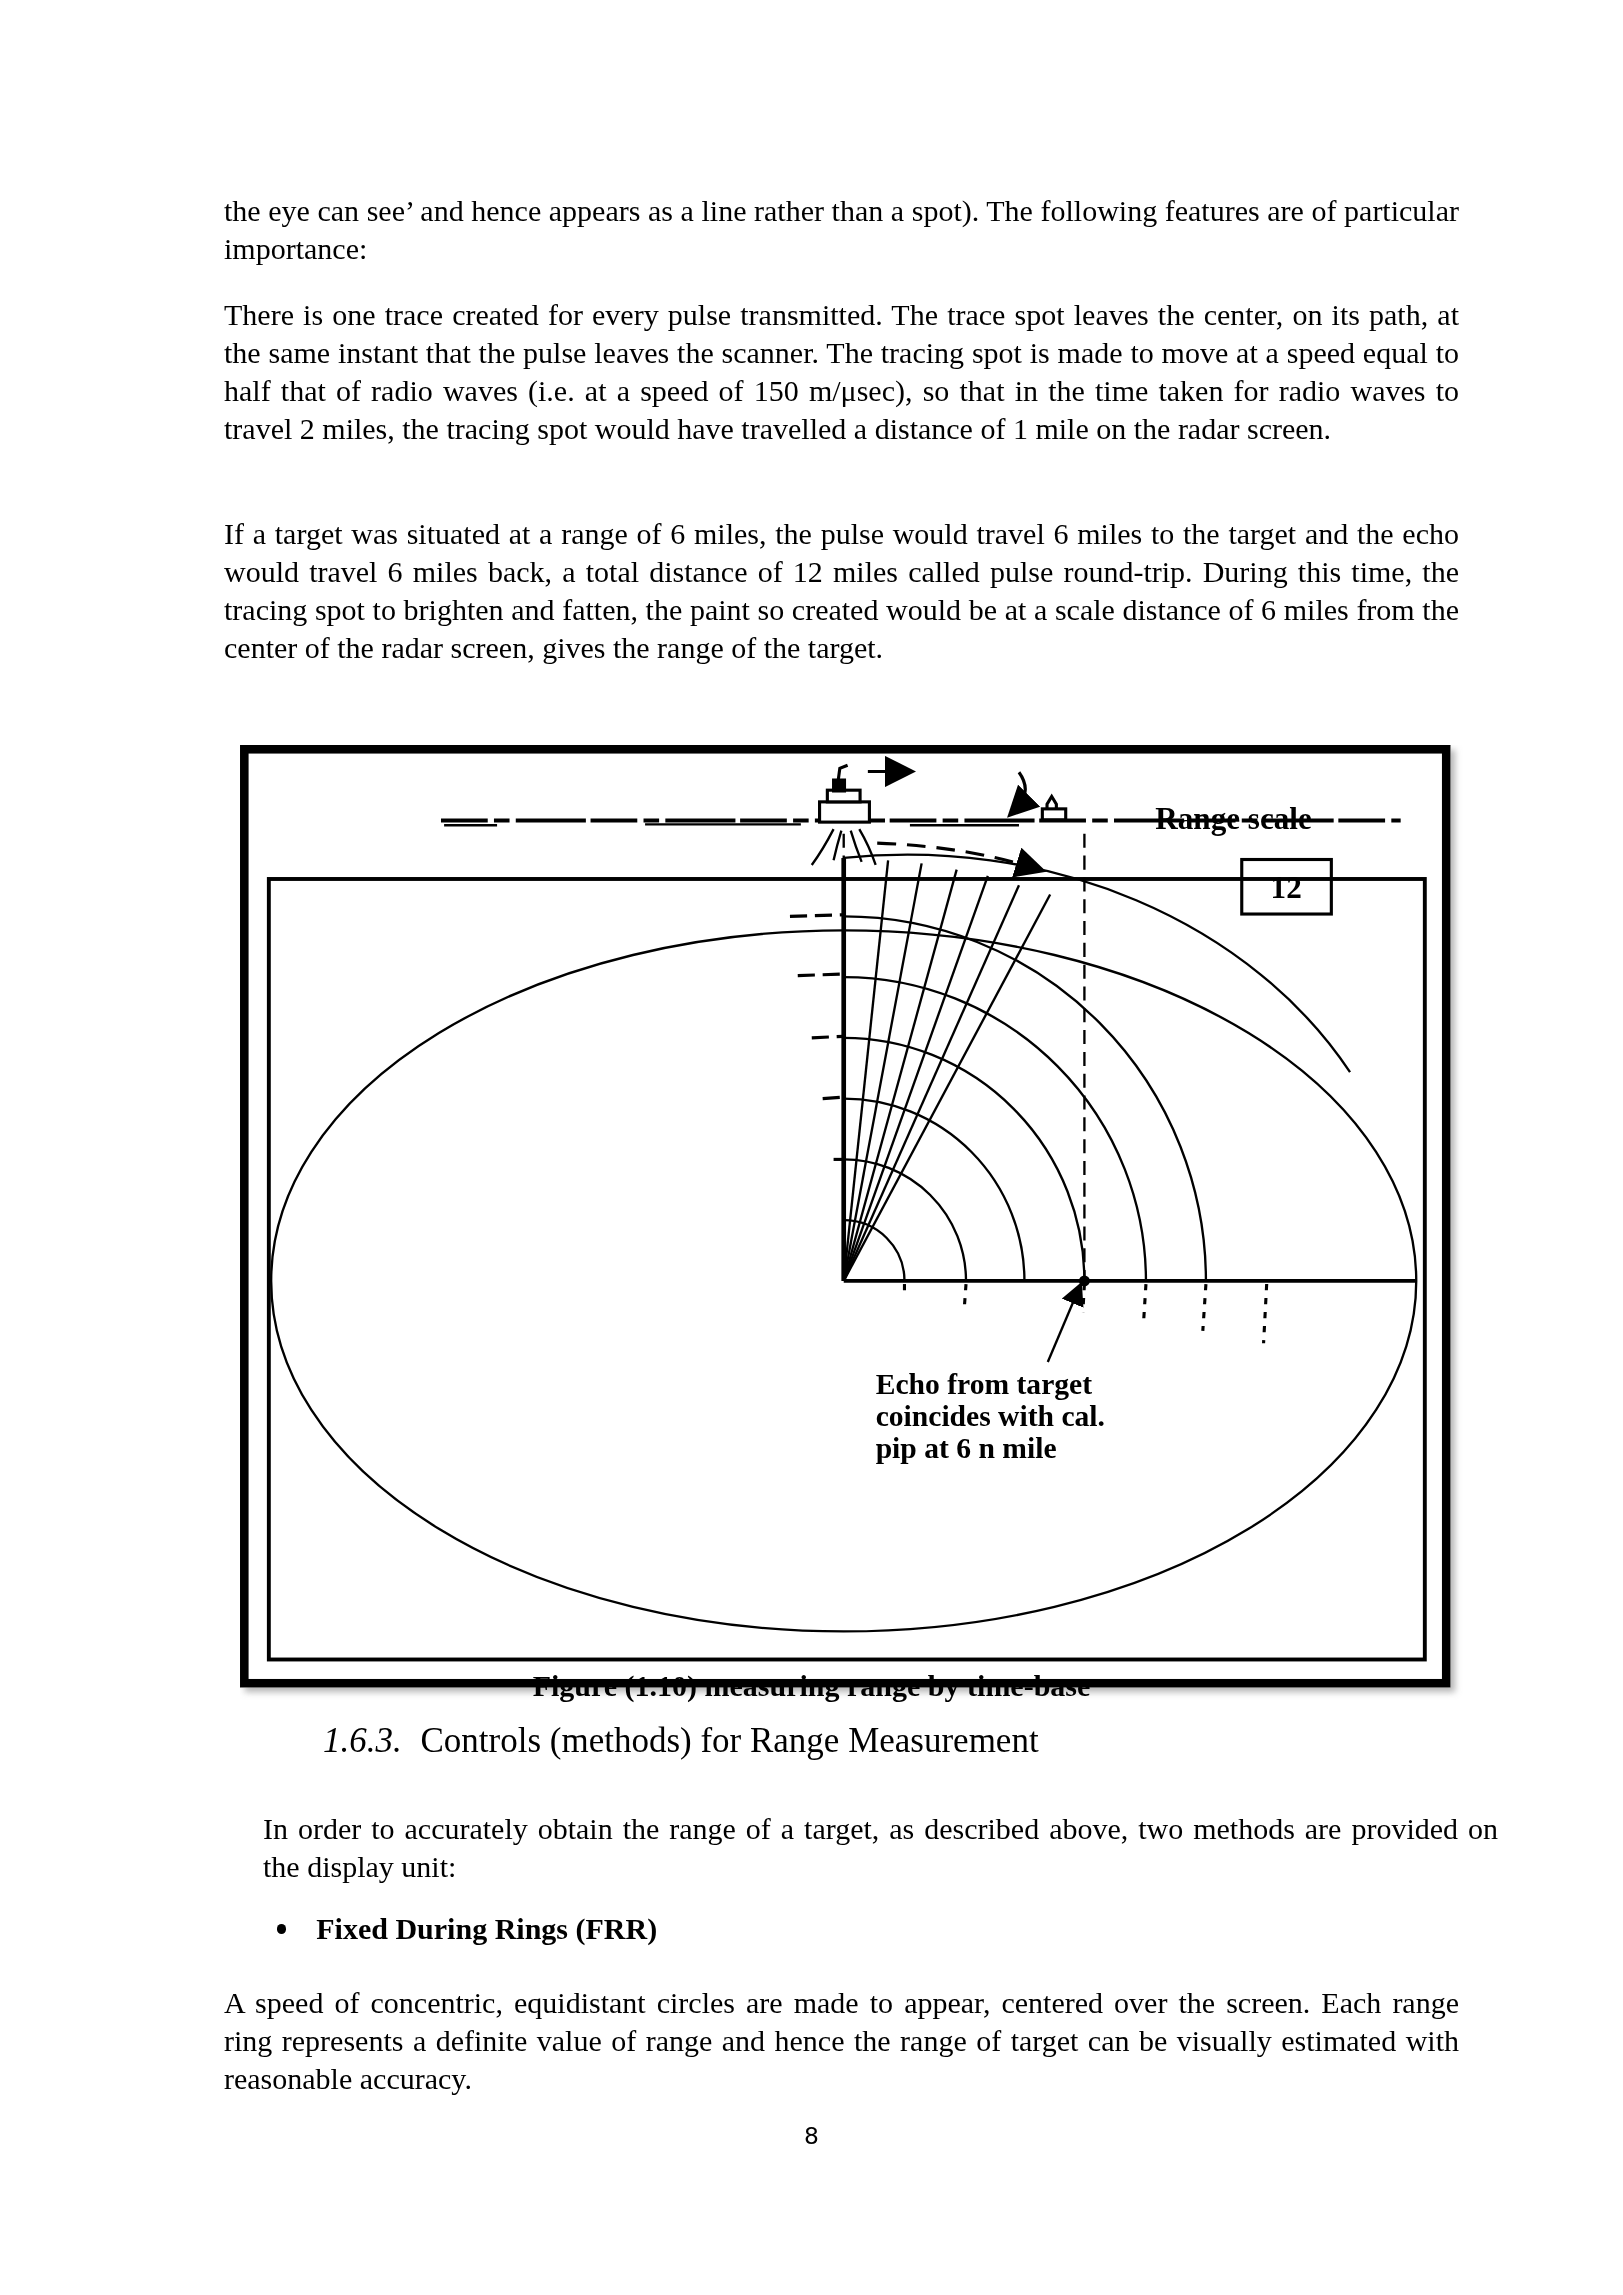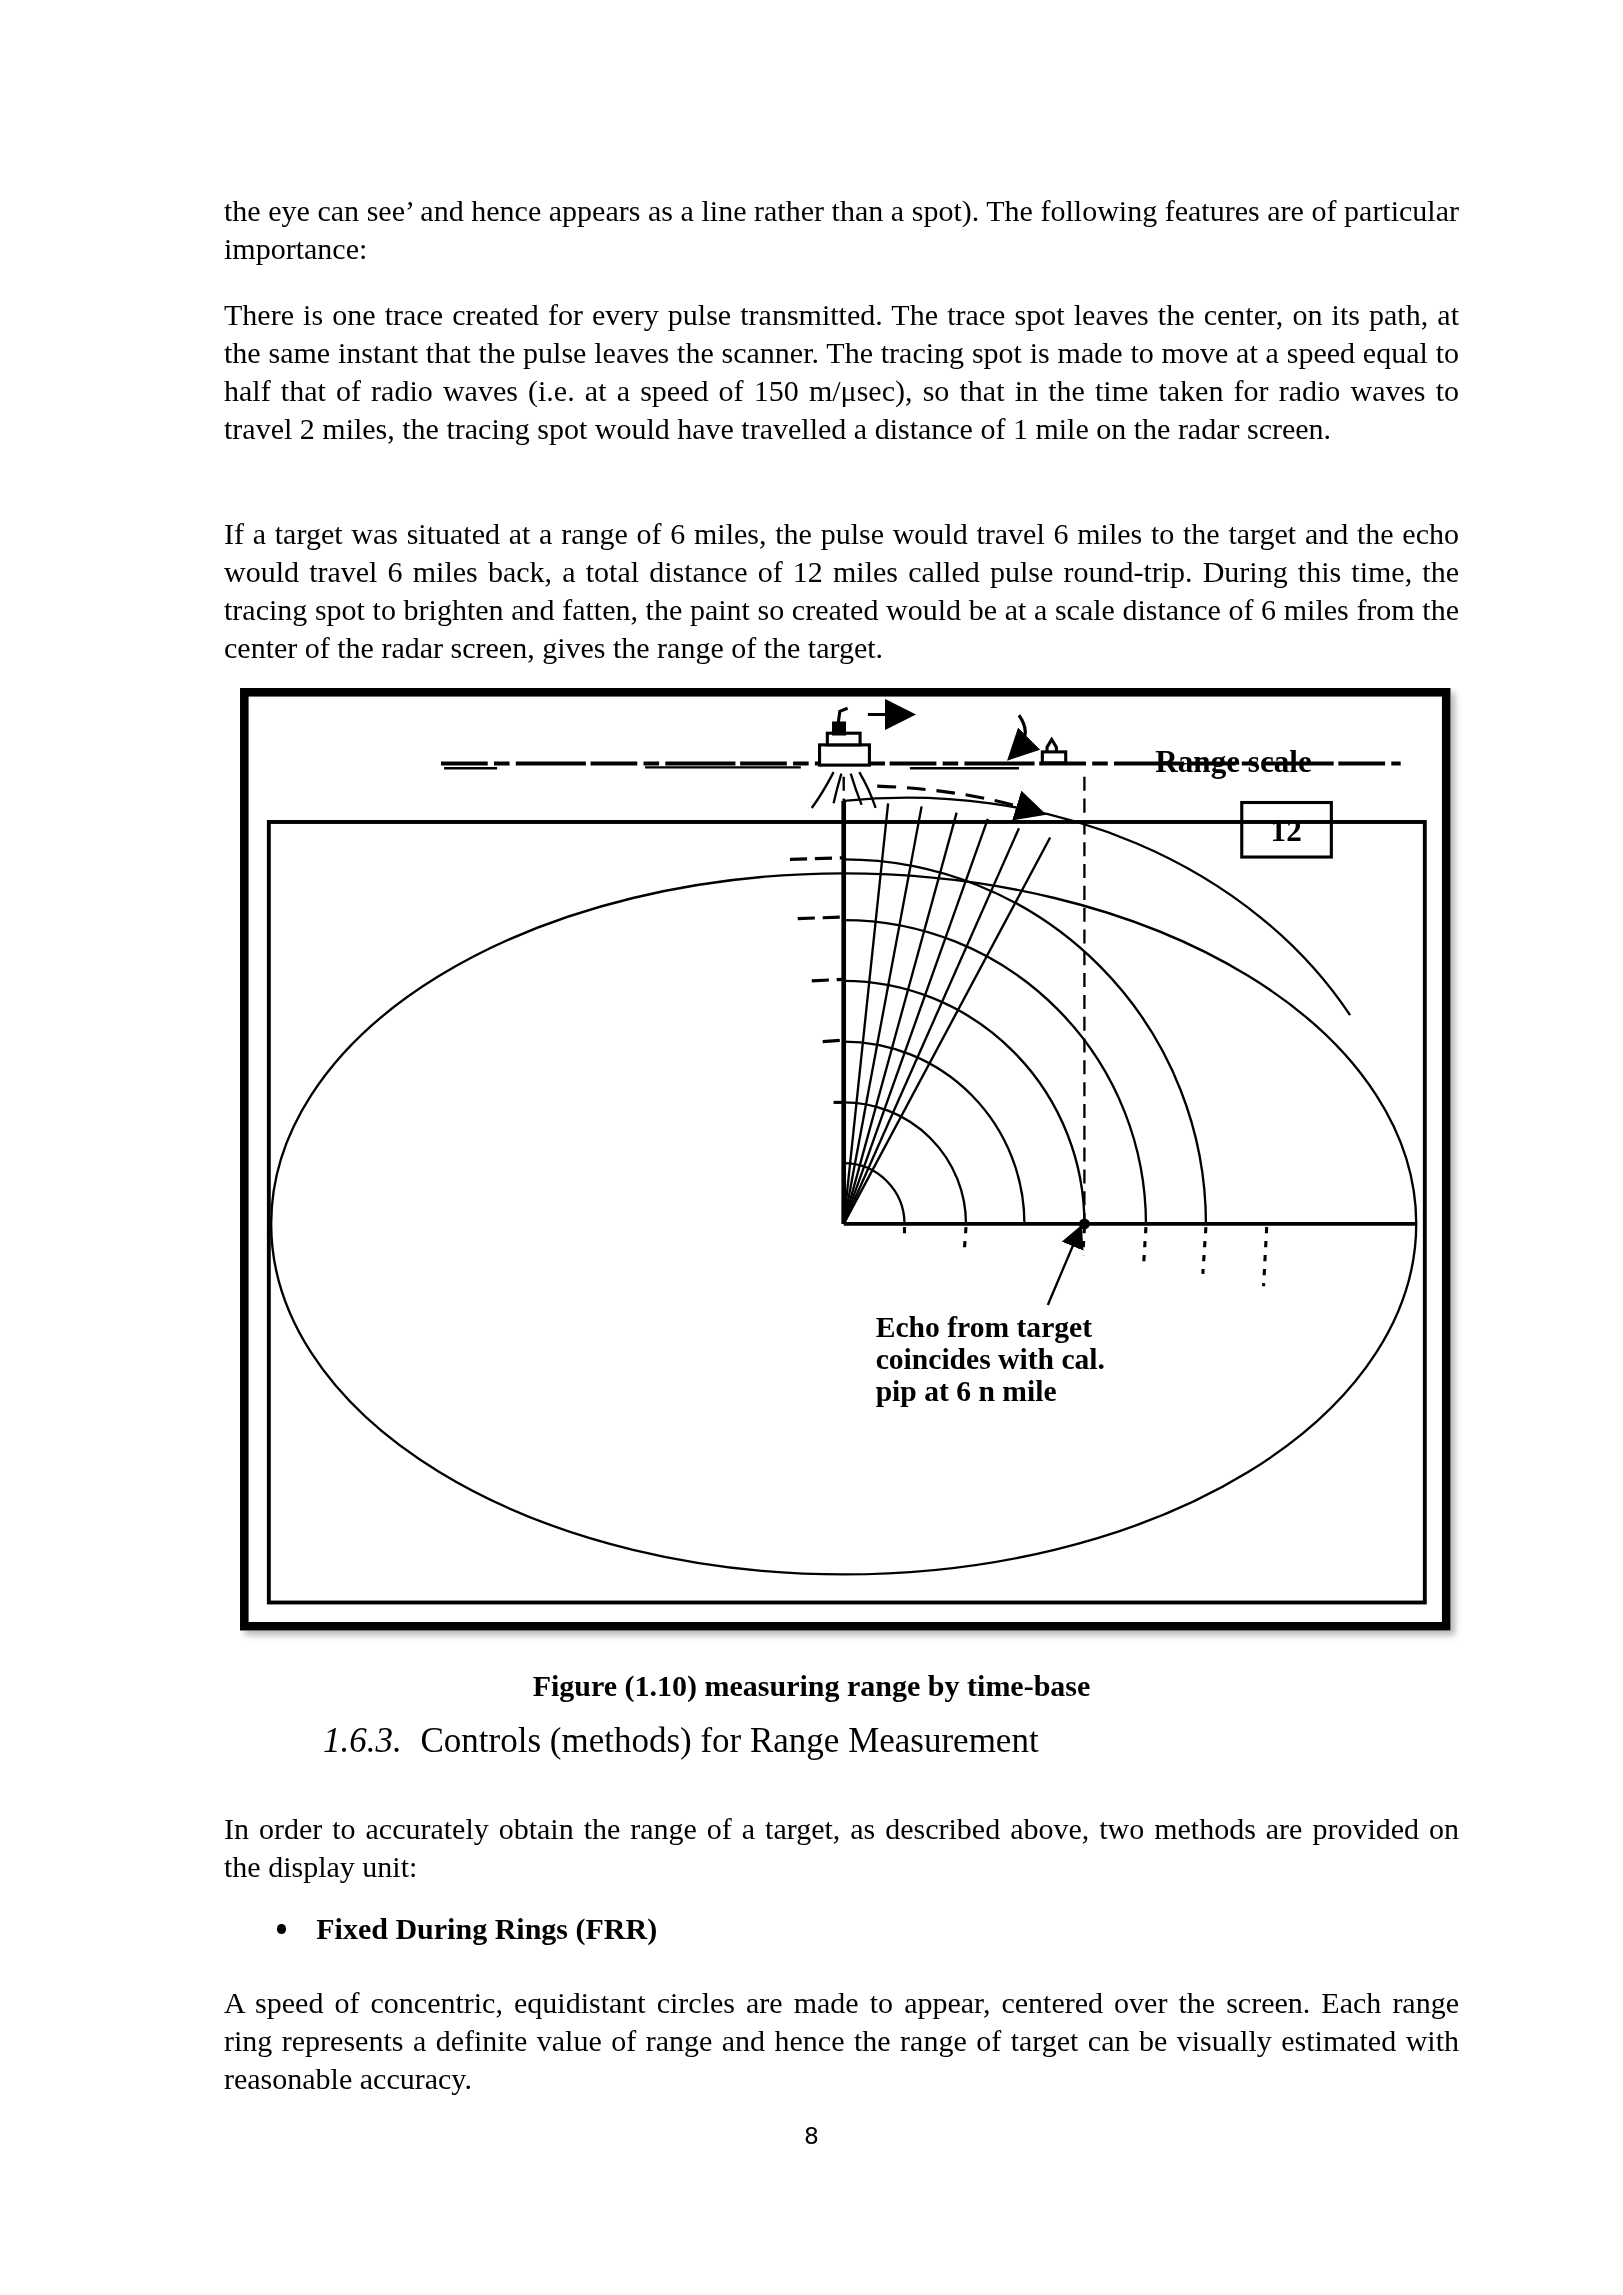--- a/index.html
+++ b/index.html
@@ -8,21 +8,21 @@
   .para { position: absolute; left: 224px; width: 1235px; font-size: 30px; line-height: 38px;
           text-align: justify; text-align-last: left; margin: 0; }
   .caption { position: absolute; left: 0; width: 1623px; text-align: center; font-size: 30px; top: 1669px; font-weight: bold; }
   .heading { position: absolute; left: 323px; top: 1721px; font-size: 35px; font-weight: normal; white-space: nowrap; }
   .heading .num { font-style: italic; margin-right: 18.7px; }
   .bullet { position: absolute; left: 277px; top: 1912px; font-size: 30px; font-weight: bold; white-space: nowrap; }
   .bullet .dot { display: inline-block; width: 9.3px; height: 9.3px; background: #000; border-radius: 50%;
                  vertical-align: middle; margin-right: 30px; position: relative; top: -3.1px; }
   .pagenum { position: absolute; left: 0; width: 1623px; text-align: center; top: 2122px;
              font-family: "DejaVu Sans", sans-serif; font-size: 23.4px; }
-  .figure { position: absolute; left: 240px; top: 688px; width: 1100px; height: 943px; }
+  .figure { position: absolute; left: 240px; top: 745px; width: 1100px; height: 943px; }
   .figure svg { display: block; }
 </style>
 </head>
 <body>
 
 <p class="para" style="top:192px;">the eye can see’ and hence appears as a line rather than a spot). The following features are of particular importance:</p>
 <p class="para" style="top:296px;">There is one trace created for every pulse transmitted. The trace spot leaves the center, on its path, at the same instant that the pulse leaves the scanner. The tracing spot is made to move at a speed equal to half that of radio waves (i.e. at a speed of 150 m/μsec), so that in the time taken for radio waves to travel 2 miles, the tracing spot would have travelled a distance of 1 mile on the radar screen.</p>
 <p class="para" style="top:515px;">If a target was situated at a range of 6 miles, the pulse would travel 6 miles to the target and the echo would travel 6 miles back, a total distance of 12 miles called pulse round-trip. During this time, the tracing spot to brighten and fatten, the paint so created would be at a scale distance of 6 miles from the center of the radar screen, gives the range of the target.</p>
 
 <div class="figure">
@@ -120,21 +120,21 @@
     </g>
   </svg>
 </div>
 
 <div class="caption">Figure (1.10) measuring range by time-base</div>
 
 <div class="heading">
   <span class="num">1.6.3.</span><span>Controls (methods) for Range Measurement</span>
 </div>
 
-<p class="para" style="top:1810px;">In order to accurately obtain the range of a target, as described above, two methods are provided on the display unit:</p>
+<p class="para" style="top:1810px;margin-left:39px;">In order to accurately obtain the range of a target, as described above, two methods are provided on the display unit:</p>
 
 <div class="bullet">
   <span class="dot"></span><span>Fixed During Rings (FRR)</span>
 </div>
 
 <p class="para" style="top:1984px;">A speed of concentric, equidistant circles are made to appear, centered over the screen. Each range ring represents a definite value of range and hence the range of target can be visually estimated with reasonable accuracy.</p>
 
 <div class="pagenum">8</div>
 
 

